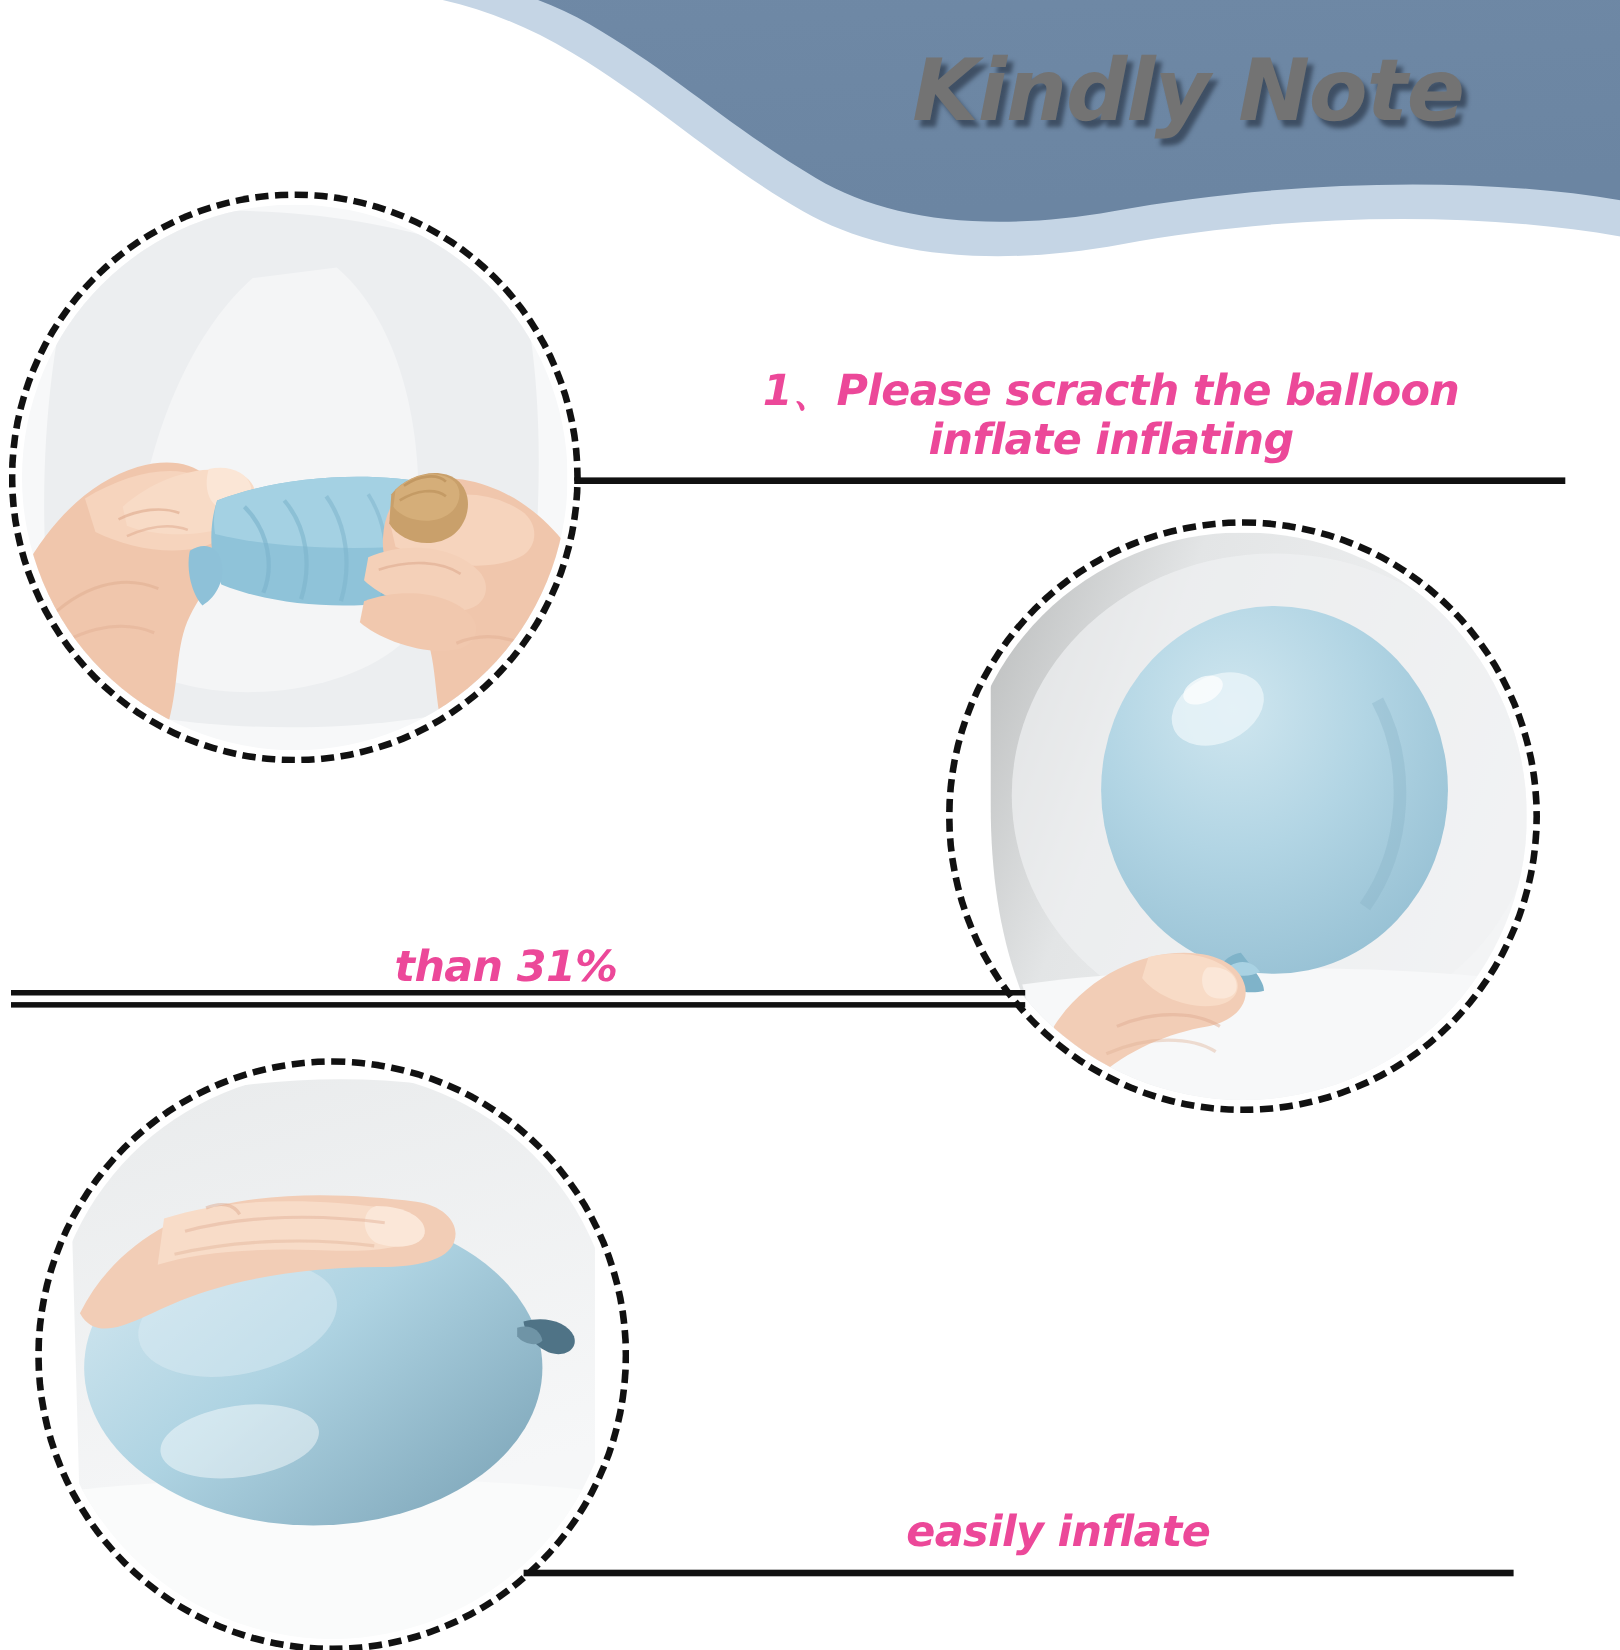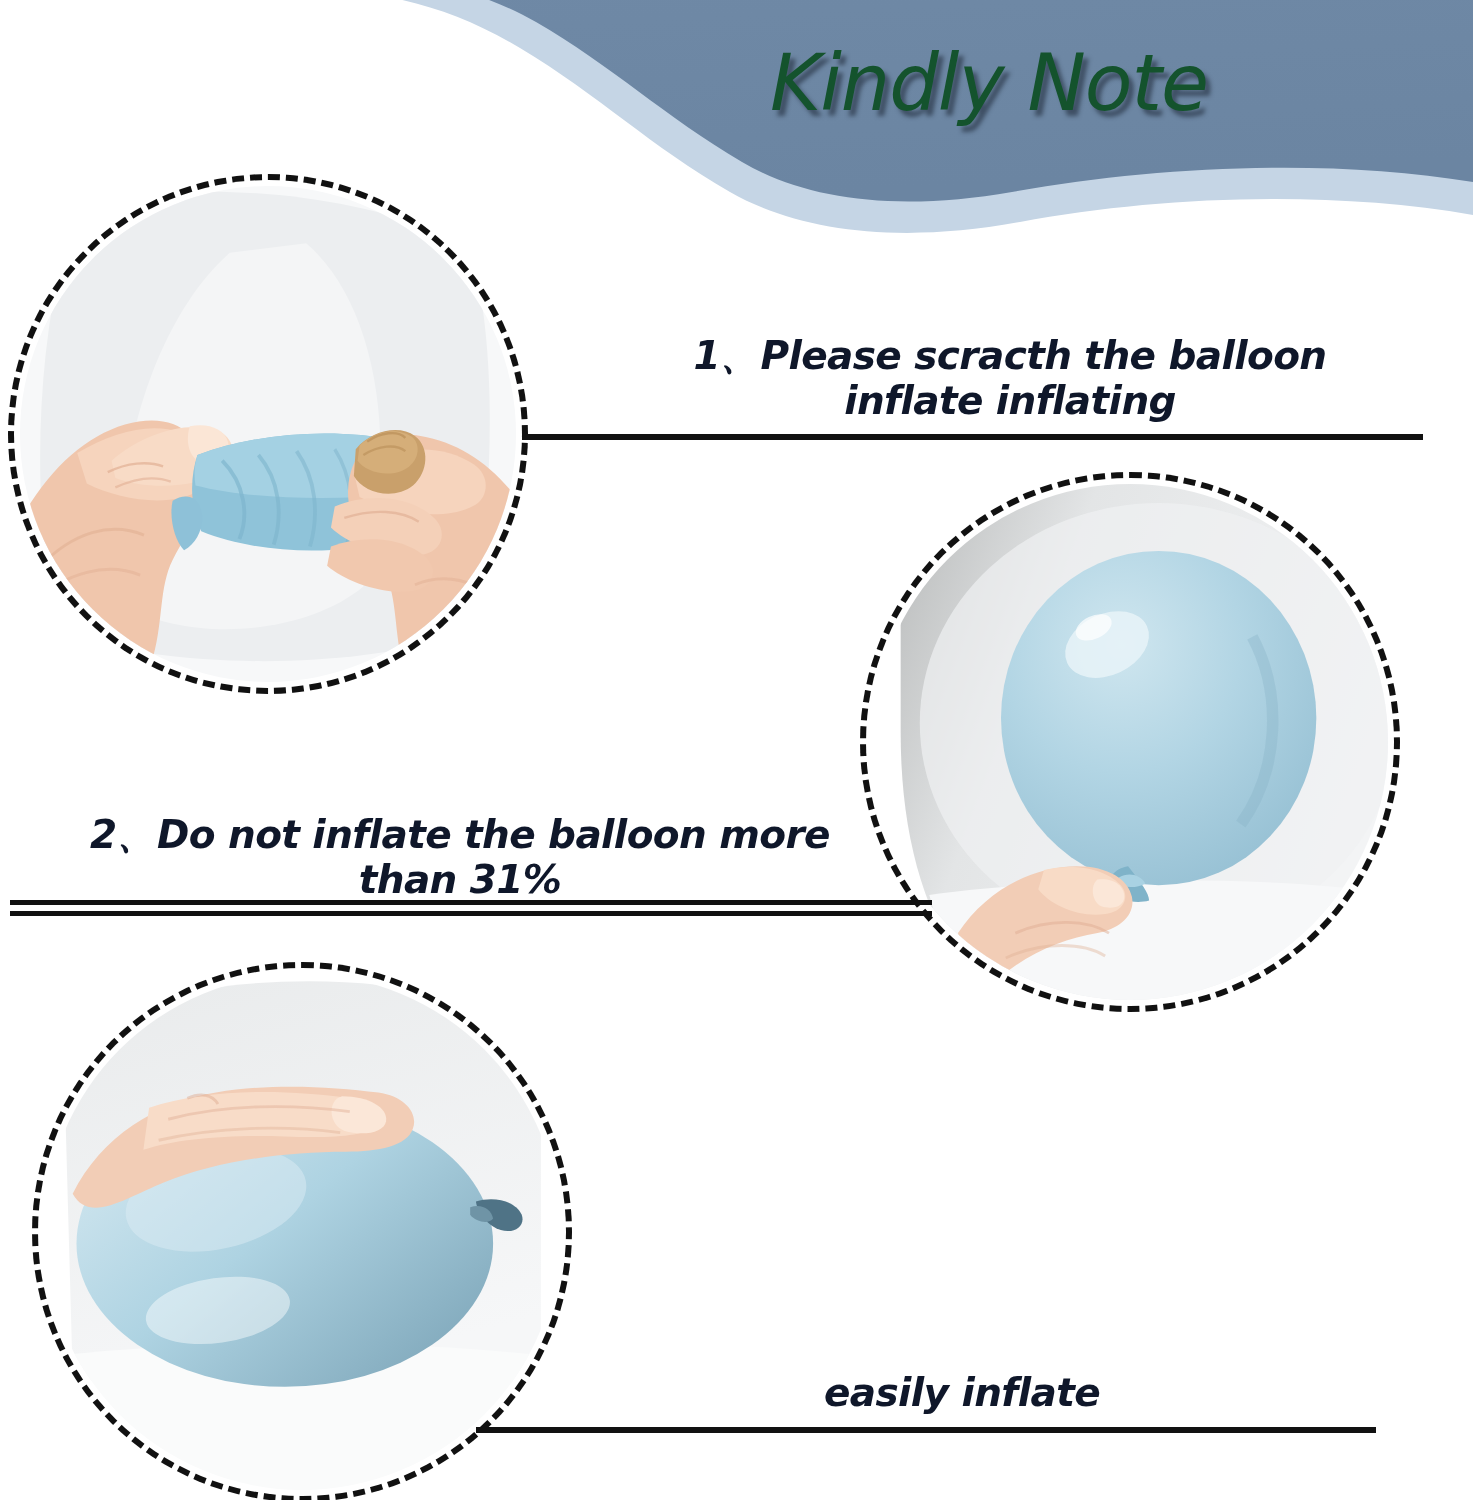--- a/index.html
+++ b/index.html
@@ -25,26 +25,26 @@
     top: 0;
     width: 1473px;
     height: 270px;
     pointer-events: none;
   }
   .header-title {
     position: absolute;
     left: 770px;
     top: 38px;
     width: 620px;
-    text-align: left;
+    text-align: center;
     font-family: "DejaVu Sans", sans-serif;
     font-size: 78px;
-    font-weight: normal;
+    font-weight: bold;
     font-style: italic;
-    color: #14532d;
+    color: #737373;
     letter-spacing: -1px;
     text-shadow: 5px 6px 4px rgba(25,35,50,0.55);
     white-space: nowrap;
   }
 
   
   .photo-circle {
     position: absolute;
     border-radius: 50%;
     border: 6px dashed #111111;
@@ -59,21 +59,21 @@
     overflow: hidden;
   }
   .photo-svg { display:block; width:100%; height:100%; }
 
   
   .caption {
     position: absolute;
     font-family: "DejaVu Sans", sans-serif;
     font-weight: bold;
     font-style: italic;
-    color: #0f172a;
+    color: #ec4899;
     font-size: 39px;
     line-height: 1.16;
     text-align: center;
     letter-spacing: -0.6px;
   }
   .caption .num { margin-right: 2px; }
 
   
   .rule {
     position: absolute;
@@ -236,23 +236,21 @@
       </svg>
     </div>
   </div>
 
   <div class="rule-double" style="left:10px; top:900px; width:922px; height:18px;">
     <div class="r" style="top:0px; height:5px;"></div>
     <div class="r" style="top:11px; height:5px;"></div>
   </div>
 
   <div class="caption" style="left:60px; top:812px; width:800px;">
-    <span>
-      <span class="num">2、</span><span>Do not inflate the balloon more</span>
-    </span><br>
+    <br>
     <span>than 31%</span>
   </div>
 
   <div class="photo-circle" style="left:32px; top:962px; width:540px; height:540px;">
     <div class="photo-inner">
       <svg class="photo-svg" viewBox="0 0 540 540" preserveAspectRatio="xMidYMid slice">
         <defs>
           <linearGradient id="balloonGrad3" x1="0.1" y1="0.2" x2="0.95" y2="0.9">
             <stop offset="0%" stop-color="#cbe3ed"></stop>
             <stop offset="40%" stop-color="#aed3e2"></stop>

